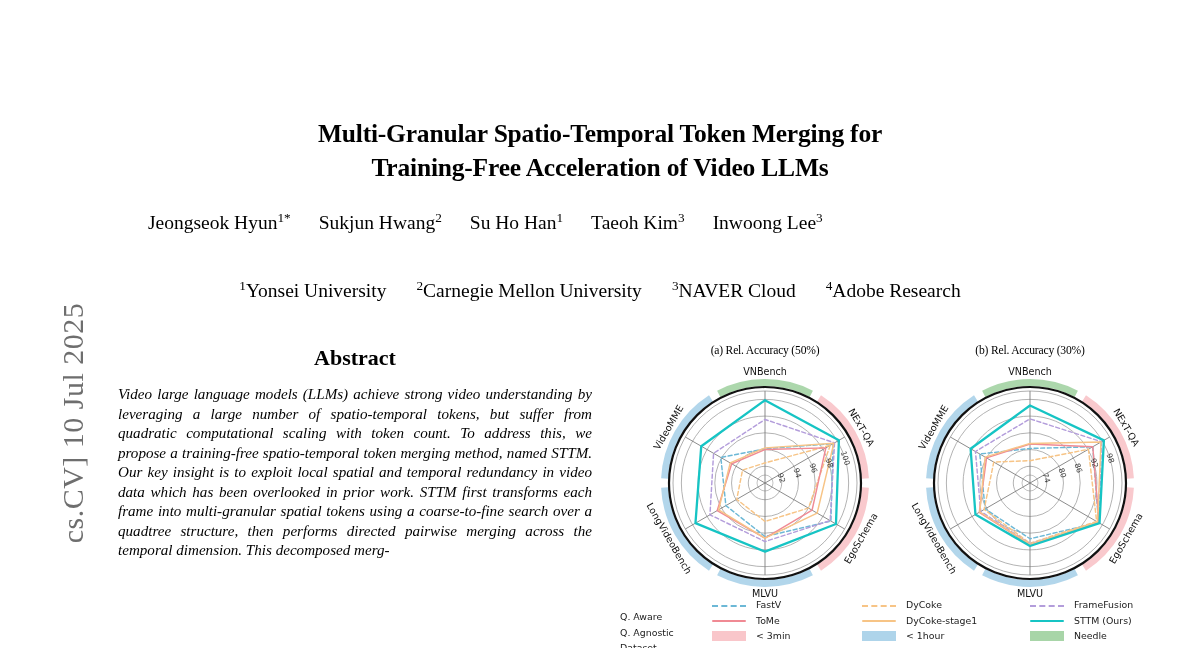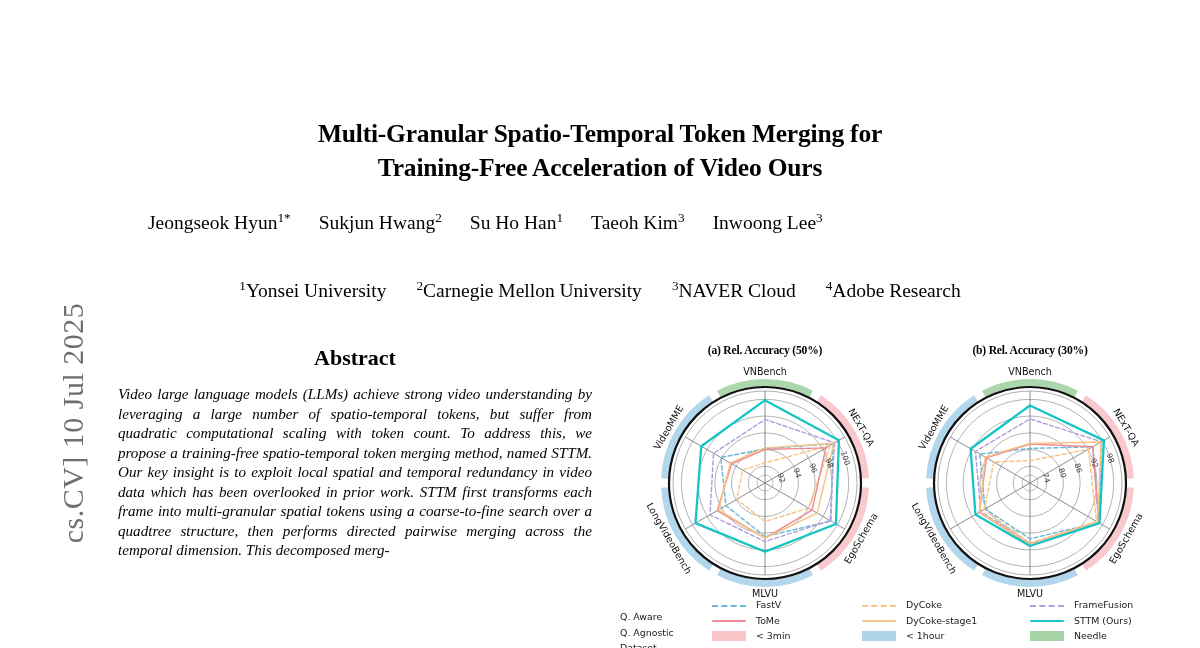--- a/index.html
+++ b/index.html
@@ -107,21 +107,21 @@
   #figure-panel {
     position: absolute;
     left: 612px;
     top: 340px;
     width: 588px;
     height: 308px;
   }
   .chart-title {
     position: absolute;
     font-size: 11.6px;
-    font-weight: bold;
+    font-weight: normal;
     text-align: center;
     width: 270px;
     letter-spacing: -0.2px;
   }
   #chart-title-a { left: 18px;  top: 4px; }
   #chart-title-b { left: 283px; top: 4px; }
 
   .radar-wrap { position: absolute; top: 16px; width: 270px; height: 250px; }
   #radar-a { left: 18px; }
   #radar-b { left: 283px; }
@@ -177,21 +177,21 @@
     color: #1a1a1a;
   }
 </style>
 </head>
 <body>
 
 <div id="arxiv-stamp">cs.CV]  10 Jul 2025</div>
 
 <h1 id="paper-title">
   <span class="t-line">Multi-Granular Spatio-Temporal Token Merging for</span>
-  <span class="t-line">Training-Free Acceleration of Video Ours</span>
+  <span class="t-line">Training-Free Acceleration of Video LLMs</span>
 </h1>
 
 <div id="authors">
   <span class="author-row"><span class="author">Jeongseok Hyun<sup>1*</sup></span><span class="author">Sukjun Hwang<sup>2</sup></span><span class="author">Su Ho Han<sup>1</sup></span><span class="author">Taeoh Kim<sup>3</sup></span><span class="author">Inwoong Lee<sup>3</sup></span></span>
 </div>
 
 <div id="affiliations"><span class="affil"><sup>1</sup>Yonsei University</span><span class="affil"><sup>2</sup>Carnegie Mellon University</span><span class="affil"><sup>3</sup>NAVER Cloud</span><span class="affil"><sup>4</sup>Adobe Research</span></div>
 
 <div id="abstract-heading">Abstract</div>
 <div id="abstract-body">Video large language models (LLMs) achieve strong video understanding by leveraging a large number of spatio-temporal tokens, but suffer from quadratic computational scaling with token count. To address this, we propose a training-free spatio-temporal token merging method, named STTM. Our key insight is to exploit local spatial and temporal redundancy in video data which has been overlooked in prior work. STTM first transforms each frame into multi-granular spatial tokens using a coarse-to-fine search over a quadtree structure, then performs directed pairwise merging across the temporal dimension. This decomposed merg-</div>

